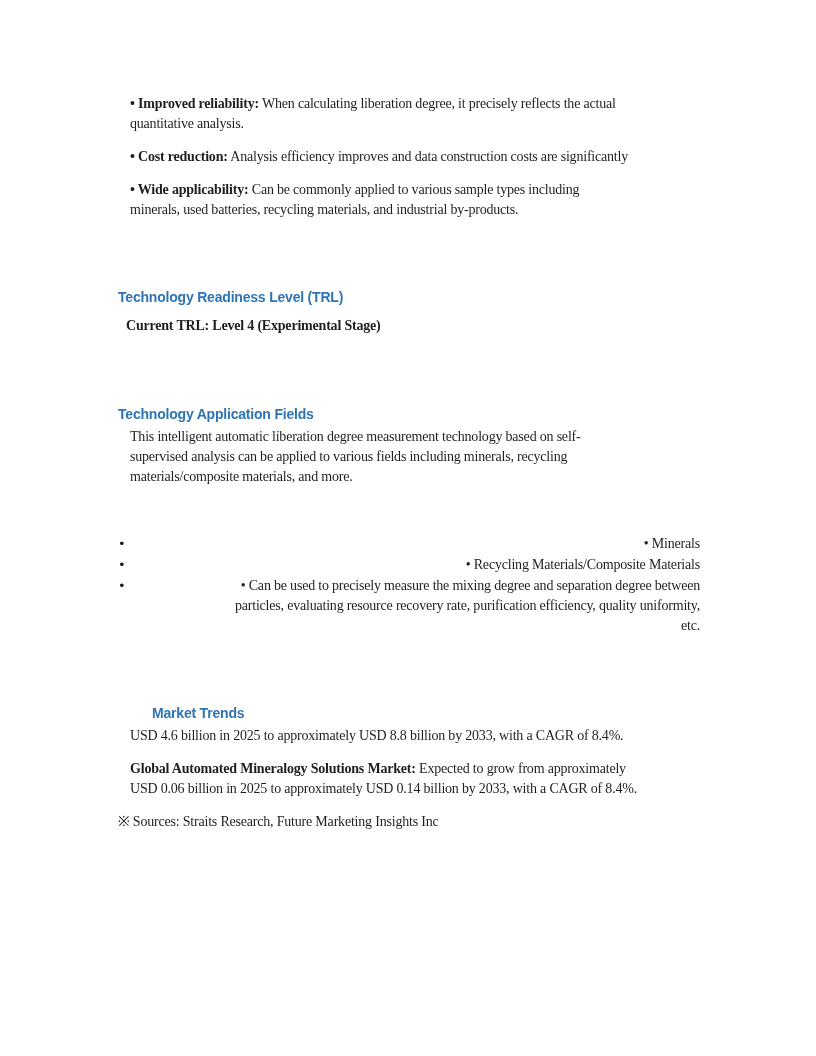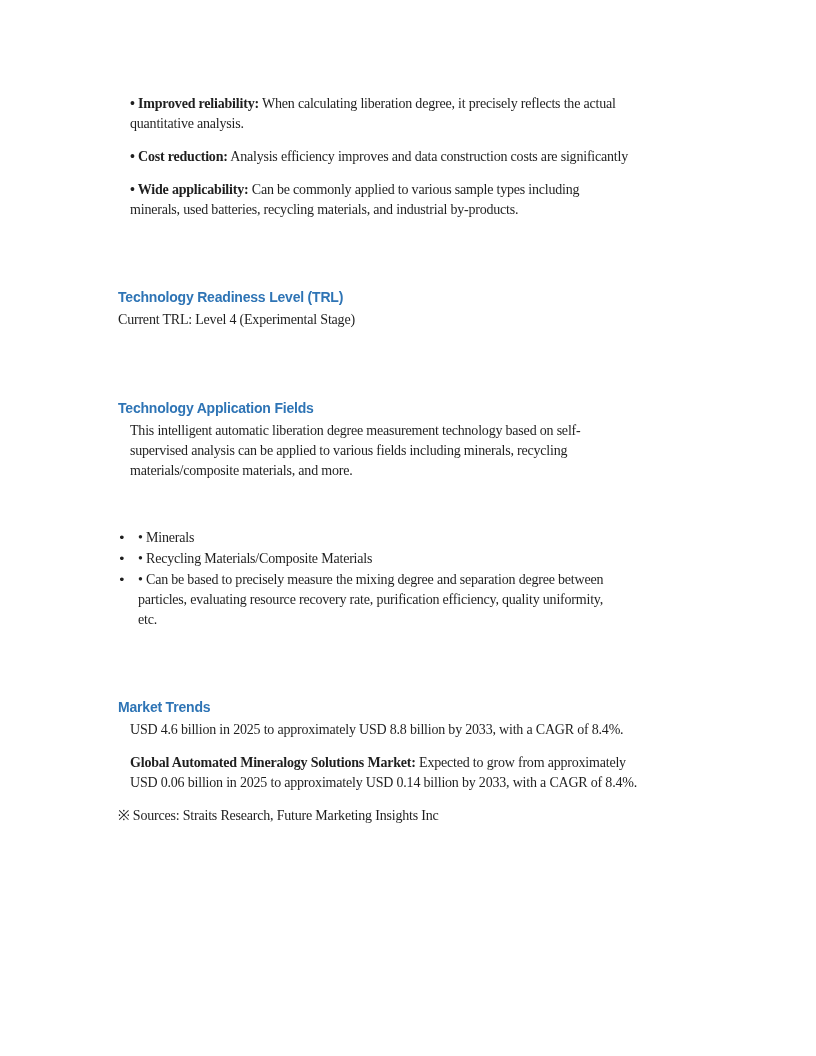--- a/index.html
+++ b/index.html
@@ -28,31 +28,31 @@
     font-weight:bold;
     font-size:14px;
     line-height:22px;
     letter-spacing:-0.2px;
     color:#2e74b5;
     margin:0 0 2px 0;
     white-space:pre;
   }
   .mt-trl      { margin-top:66px; }
   .mt-fields   { margin-top:67px; }
-  .mt-market   { margin-top:66px; }
-  .plain-line  { margin:0; }
+  .mt-market   { margin-top:66px;margin-left:34px; }
+  .plain-line  { margin:8px;font-weight:bold; }
   .bullet-list { margin-top:47px; }
   .list-item { display:flex; margin-bottom:1px; }
   .bullet-marker {
     flex:0 0 20px;
     font-family:"DejaVu Sans",sans-serif;
     font-size:13px;
     line-height:20px;
   }
-  .item-lines { flex:1; }
+  .item-lines { flex:1;text-align:right; }
   .sources { margin:0; }
 </style>
 </head>
 <body>
 
 <div class="page">
   <div class="content">
 
     <div class="para">
       <div class="ln"><b>• Improved reliability:</b><span> When calculating liberation degree, it precisely reflects the actual</span></div>
@@ -87,21 +87,21 @@
       </div>
       <div class="list-item">
         <span class="bullet-marker">•</span>
         <div class="item-lines">
           <div class="ln">• Recycling Materials/Composite Materials</div>
         </div>
       </div>
       <div class="list-item">
         <span class="bullet-marker">•</span>
         <div class="item-lines">
-          <div class="ln">• Can be based to precisely measure the mixing degree and separation degree between</div>
+          <div class="ln">• Can be used to precisely measure the mixing degree and separation degree between</div>
           <div class="ln">particles, evaluating resource recovery rate, purification efficiency, quality uniformity,</div>
           <div class="ln">etc.</div>
         </div>
       </div>
     </div>
 
     <div class="heading mt-market">Market Trends</div>
 
     <div class="para">
       <div class="ln"><span>USD 4.6 billion in 2025 to approximately USD 8.8 billion by 2033, with a CAGR of 8.4%.</span></div>

